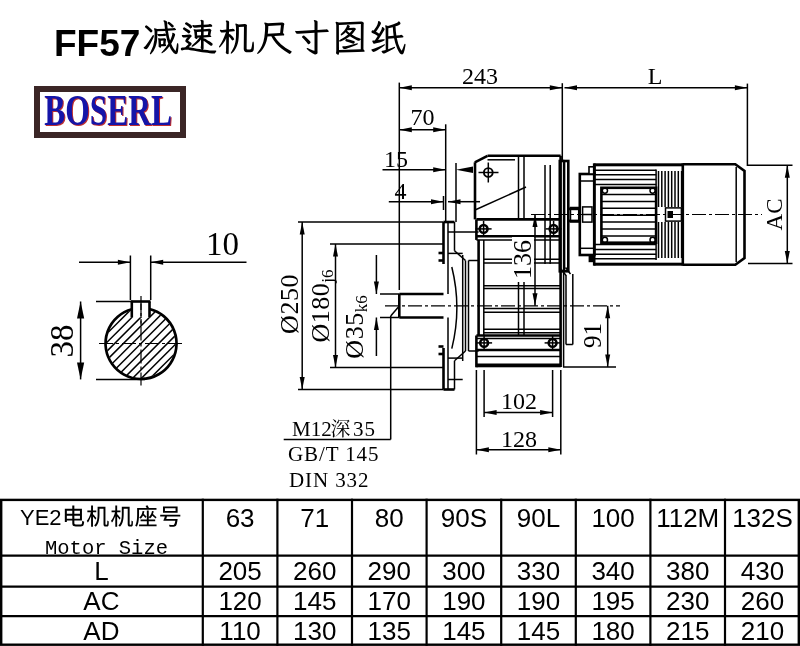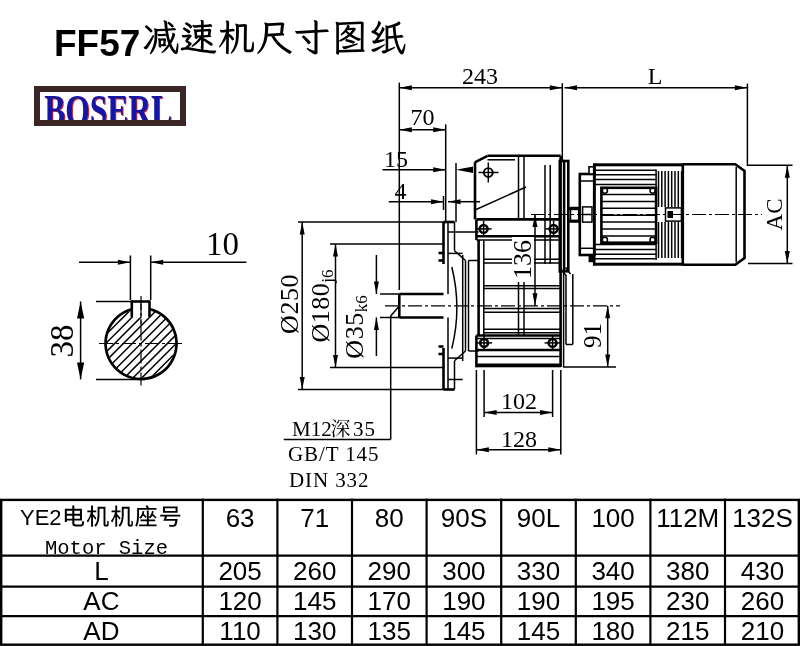--- a/index.html
+++ b/index.html
@@ -270,21 +270,21 @@
 <svg width="370" height="50" viewBox="0 0 370 50" style="position:absolute;left:54px;top:18px">
     <text x="0" y="38" font-family="Liberation Sans" font-size="37" font-weight="bold">FF57</text>
     <path transform="translate(88.0,32.8) scale(0.037500,-0.037500)" d="M113 42Q152 42 269 277Q319 379 319 397Q319 420 306 420Q290 420 269 387Q169 227 91 130Q76 111 59.5 103.0Q43 95 43 84Q43 80 57.5 64.0Q72 48 113 42ZM235 488Q244 488 254 496Q280 517 280 536Q280 548 227.5 597.0Q175 646 149.0 663.5Q123 681 115.0 681.0Q107 681 93.0 668.0Q79 655 79.0 645.0Q79 635 83.5 629.5Q88 624 122.0 595.0Q156 566 190.0 527.0Q224 488 235 488ZM507 177 503 269 571 274 565 180ZM488 83Q510 83 510 109L509 120Q622 127 633.0 129.5Q644 132 644 146Q644 156 627 180Q638 284 640.5 289.0Q643 294 643 301Q643 310 630.0 321.0Q617 332 603 332L499 325Q457 337 444 337Q425 337 425 326Q425 319 431.0 309.0Q437 299 438 277Q444 166 444 155L441 122Q441 107 458.5 95.0Q476 83 488 83ZM783 637Q800 618 813.0 618.0Q826 618 838.0 635.0Q850 652 850 659Q850 674 789.5 724.0Q729 774 715 774Q699 774 689.5 761.0Q680 748 680 739Q680 728 691 719Q739 684 783 637ZM223 -95Q231 -95 254 -72Q309 -18 354 90Q379 149 394.5 227.5Q410 306 410 518L621 531Q630 476 639 426Q635 435 624 445Q607 460 598 460Q590 460 582.0 456.0Q574 452 466 449L446 448L424 451Q412 451 412 441Q412 436 418 419Q431 387 459 387L614 395Q640 398 641 414Q647 382 653 352Q670 270 701 191Q636 84 537 -23Q520 -41 520 -50Q520 -64 533 -64Q541 -64 572.5 -41.5Q604 -19 648.0 24.0Q692 67 731 120Q762 49 792 5Q856 -89 905 -89Q952 -89 960 -21Q972 72 972 138Q972 210 952 210Q935 210 929 169Q919 84 907.5 40.0Q896 -4 895 -4Q892 -4 856.5 43.0Q821 90 779 190Q809 240 846.5 323.5Q884 407 884 428Q884 451 841 474Q824 482 818 482Q806 482 806 467Q808 461 808 440Q808 431 792.0 379.0Q776 327 748 272Q723 337 699 497L693 534L876 545Q909 547 909 565Q909 582 878 603Q866 612 858 612Q851 612 841.0 608.5Q831 605 823.5 604.5Q816 604 806 603L685 595Q676 655 667 773Q665 796 634.5 804.0Q604 812 589 812Q569 812 569 801Q569 792 578.0 784.0Q587 776 590.0 766.5Q593 757 596.0 731.0Q599 705 603.5 664.5Q608 624 612 591L406 578Q354 604 339 604Q318 604 318 590Q318 584 326 565Q336 539 336 473Q336 357 329 284Q315 122 220 -53Q211 -69 211 -80Q211 -95 223 -95Z" fill="#000"></path>
     <path transform="translate(125.8,32.8) scale(0.037500,-0.037500)" d="M899 -70H910Q930 -69 939.5 -62.0Q949 -55 966 -28Q975 -14 975 -8Q975 6 953 6H945Q937 5 927.5 5.0Q918 5 907 5Q860 5 797.5 10.5Q735 16 664 25Q640 28 617 31Q626 33 630 42Q635 52 635 66V267Q677 242 722.0 211.0Q767 180 813 144Q829 132 839.5 132.0Q850 132 858.5 141.5Q867 151 872.0 162.0Q877 173 877 179Q877 193 853 209Q822 231 789.0 252.0Q756 273 727.0 290.5Q698 308 677.0 319.0Q656 330 650 330Q636 330 635 329V357L813 365Q821 366 831.0 368.0Q841 370 841 381Q841 388 834.0 397.0Q827 406 815 417L834 523Q835 526 839.5 531.5Q844 537 844 545Q844 556 827.0 570.5Q810 585 792 585H785L636 576V630L844 643Q852 644 859.0 649.0Q866 654 866 663Q866 676 854.0 687.5Q842 699 828.0 706.5Q814 714 806 714Q801 714 798 712Q788 709 778.0 707.0Q768 705 755 704L636 696V792Q636 810 619.0 816.5Q602 823 587.0 824.0Q572 825 571 825Q550 825 550 811Q550 805 557 795Q564 786 566.0 777.0Q568 768 568 758V693L402 682H391Q371 682 355 686Q351 687 346 687Q334 687 334 675Q334 670 335 666Q341 652 354.0 633.5Q367 615 395 615Q402 615 410.5 615.5Q419 616 429 617L567 626V573L445 566Q422 572 406.5 574.5Q391 577 383 577Q365 577 365.0 567.0Q365 557 376 541Q379 535 382.0 525.5Q385 516 386 505L397 403Q397 399 397.5 395.5Q398 392 398 388Q398 382 397.5 376.5Q397 371 396 363V357Q396 341 407.0 332.0Q418 323 430.5 319.5Q443 316 448 316Q461 316 466.0 324.0Q471 332 471 342V346V349L527 352Q488 300 437.5 247.0Q387 194 337 156Q311 136 311 122Q311 110 326 110Q340 110 365.5 124.5Q391 139 422.5 162.0Q454 185 484.5 213.0Q515 241 540.5 269.0Q566 297 566 299L567 307Q566 290 566 276Q566 255 566.0 230.0Q566 205 566 188L565 170Q565 152 563.5 132.0Q562 112 558 89Q558 87 557.5 85.0Q557 83 557 80Q557 66 568.5 54.5Q580 43 593 37Q598 35 601 33Q563 39 524 45Q454 56 393.0 66.5Q332 77 288 86Q258 92 241 94Q276 124 295.5 145.0Q315 166 315 187Q315 200 309.5 208.0Q304 216 285.0 229.0Q266 242 224 269Q222 270 221 271Q238 293 256.0 315.0Q274 337 298 365Q303 370 309.5 377.5Q316 385 316 394Q316 410 300.0 422.0Q284 434 271 434Q268 434 265.5 433.5Q263 433 261 433L123 421Q118 420 113.0 420.0Q108 420 103 420Q87 420 72 423Q71 423 69.5 423.5Q68 424 66 424Q53 424 53 410L56 396Q61 383 73.5 369.0Q86 355 111 355Q117 355 124.0 355.5Q131 356 140 357L210 364Q203 356 189.5 339.0Q176 322 165 307Q146 280 146 261Q146 238 176 220Q209 202 234 184Q236 183 236 182L235 180Q219 161 196.5 139.5Q174 118 147 96Q93 92 67.5 86.0Q42 80 35.0 72.0Q28 64 28 55L29 44Q30 33 36.0 21.0Q42 9 58 9Q62 9 66.5 10.5Q71 12 77 13Q107 22 132.5 26.0Q158 30 180 30Q207 30 230.5 26.5Q254 23 277 18Q321 10 385.0 -1.5Q449 -13 523.0 -25.0Q597 -37 669.0 -47.0Q741 -57 802.0 -63.5Q863 -70 899 -70ZM567 511 566 414 464 410 457 504ZM760 521 747 422 635 417 636 514ZM241 463Q254 463 262.5 474.0Q271 485 276.0 497.0Q281 509 281 512Q281 519 277.5 525.0Q274 531 261.0 541.5Q248 552 219.5 570.0Q191 588 141 617Q129 625 119 625Q106 625 92 608Q82 596 82 586Q82 573 103 560Q130 543 157.0 522.5Q184 502 215 476Q223 471 228.5 467.0Q234 463 241 463ZM288 597Q296 597 306.0 605.5Q316 614 323.5 624.5Q331 635 331.0 644.0Q331 653 316.5 668.0Q302 683 281.5 698.5Q261 714 239.5 728.0Q218 742 200.0 751.5Q182 761 175 761Q161 761 149.5 746.0Q138 731 138 724Q138 713 157 700Q185 681 212.0 659.0Q239 637 265 611Q279 597 288 597Z" fill="#000"></path>
     <path transform="translate(163.6,32.8) scale(0.037500,-0.037500)" d="M703 643 697 58Q697 11 717.5 -10.5Q738 -32 769.0 -36.0Q800 -40 830 -40Q878 -40 906.5 -32.5Q935 -25 948.5 -5.0Q962 15 965.5 49.5Q969 84 969 136Q969 138 968.5 154.5Q968 171 967.0 192.0Q966 213 962.0 230.5Q958 248 947 248Q930 248 925 203Q920 157 913.0 124.0Q906 91 898 62Q895 48 883.0 43.0Q871 38 828 38Q790 38 782.0 42.5Q774 47 774 64L780 648Q780 653 782.0 658.5Q784 664 784 671Q784 687 767.5 700.5Q751 714 733 714Q729 714 726.5 713.5Q724 713 721 713L560 703Q500 726 486 726Q473 726 473 714Q473 711 474.5 706.0Q476 701 477 696Q483 681 486.5 660.5Q490 640 491.0 603.0Q492 566 492 501Q492 420 488.5 353.0Q485 286 472.5 225.0Q460 164 434.5 102.0Q409 40 364 -31Q349 -54 349 -65Q349 -78 361 -78Q368 -78 388.5 -61.0Q409 -44 436.0 -10.5Q463 23 490.0 74.0Q517 125 537.0 195.0Q557 265 562 355Q566 411 566.5 466.0Q567 521 567 573V635ZM304 506 432 518Q442 519 450.5 523.5Q459 528 459.0 539.0Q459 550 449.0 561.5Q439 573 426.5 580.0Q414 587 404 587Q398 587 395 586Q380 581 359 579L304 574L307 763Q307 776 301.5 784.5Q296 793 271 801Q261 804 252.0 806.0Q243 808 236 808Q218 808 218 794Q218 788 223 780Q235 762 235 741L233 566L126 556Q122 555 118.5 555.0Q115 555 110 555Q94 555 79 559Q78 559 76.5 559.5Q75 560 73 560Q60 560 60 548L64 534Q70 519 82.0 504.0Q94 489 117 489Q123 489 131.0 489.5Q139 490 148 491L223 498Q186 395 141.5 298.0Q97 201 47 131Q35 113 35 103Q35 90 48 90Q58 90 77.0 109.0Q96 128 120.5 158.5Q145 189 169.5 226.5Q194 264 214 303Q223 321 226 325L230 358Q229 340 229 325Q229 282 228.5 231.0Q228 180 227.5 134.0Q227 88 226 58V29Q226 14 224.5 -2.0Q223 -18 219 -32Q218 -37 218 -45Q218 -69 239.0 -80.5Q260 -92 273 -92Q296 -92 296 -62L302 384Q309 376 333.5 346.0Q358 316 373 292Q384 275 398 275Q409 275 425.5 288.0Q442 301 442 314Q442 323 427.0 344.5Q412 366 391.0 389.0Q370 412 350.0 430.0Q330 448 320 448Q308 448 303 444ZM226 325Q230 330 225 315Z" fill="#000"></path>
     <path transform="translate(201.4,32.8) scale(0.037500,-0.037500)" d="M681 680 659 476 331 455Q336 505 340.0 560.5Q344 616 345 659ZM503 395 728 406Q743 407 756.5 410.0Q770 413 770 428Q770 437 762.0 449.5Q754 462 737 478L763 685Q764 689 768.0 695.0Q772 701 772 710Q772 725 754.0 740.5Q736 756 717 756Q715 756 712.0 755.5Q709 755 706 755L336 732Q273 757 253 757Q235 757 235 743Q235 735 243 722Q249 712 254.0 692.0Q259 672 259 654Q259 592 254.0 514.5Q249 437 237 353Q221 238 174.0 136.5Q127 35 64 -38Q46 -61 46.0 -73.0Q46 -85 58 -85Q68 -85 91.5 -68.5Q115 -52 147.0 -18.5Q179 15 211.5 66.5Q244 118 272.5 188.5Q301 259 317 350Q319 360 320.5 369.5Q322 379 322 384L424 390Q480 285 548.5 202.5Q617 120 703.5 53.0Q790 -14 901 -79Q907 -83 912 -83Q922 -83 934.5 -70.0Q947 -57 957.0 -43.0Q967 -29 967 -23Q967 -11 948 -3Q788 75 680.5 174.5Q573 274 503 395Z" fill="#000"></path>
     <path transform="translate(239.2,32.8) scale(0.037500,-0.037500)" d="M447 195Q464 210 464 226Q464 237 444.0 260.5Q424 284 396.5 310.5Q369 337 342.5 361.0Q316 385 301 398Q297 403 290.5 406.0Q284 409 277 409Q264 409 250.0 395.0Q236 381 236 368Q236 356 247 347Q280 317 317.0 276.5Q354 236 388 190Q400 175 413 175Q427 175 447 195ZM568 481V-1Q533 10 484.5 30.0Q436 50 396 69Q389 73 383.5 74.0Q378 75 373 75Q357 75 357 62Q357 51 377.5 31.5Q398 12 428.5 -10.0Q459 -32 491.5 -52.5Q524 -73 552.0 -87.0Q580 -101 594 -101Q611 -101 628 -88Q641 -75 645.5 -64.0Q650 -53 650 -41Q650 -32 649.0 -22.0Q648 -12 648 -1L649 485L919 500Q930 501 939.0 504.5Q948 508 948 519Q948 527 936.5 540.5Q925 554 910.0 565.0Q895 576 883 576Q878 576 875 575Q864 571 854.0 569.0Q844 567 835 566L649 555L650 774Q650 791 631.0 800.5Q612 810 592.5 815.0Q573 820 566 820Q549 820 549 807Q549 801 554 793Q568 772 568 745V552L127 527Q123 527 118.5 526.5Q114 526 109 526Q90 526 73 531Q66 533 63 533Q52 533 52.0 523.0Q52 513 63.0 493.5Q74 474 86 464Q98 456 120 456Q125 456 132.0 456.0Q139 456 148 457Z" fill="#000"></path>
     <path transform="translate(277.0,32.8) scale(0.037500,-0.037500)" d="M501 473Q455 508 429 537L437 547L566 553Q547 520 501 473ZM232 249Q244 249 273 258Q395 303 506 391Q563 349 641.5 308.5Q720 268 735 268Q751 268 771.5 282.0Q792 296 792 308Q792 322 774 327Q636 376 554 434Q614 492 647 552Q649 554 656.0 560.0Q663 566 663 576Q663 614 608 614L481 607Q501 631 501 648Q501 671 462 686Q449 691 440 691Q426 691 426 675Q425 644 383 581Q350 535 317.5 499.5Q285 464 271.5 452.5Q258 441 258 428Q258 411 273 411Q285 411 320.5 435.5Q356 460 390 494Q425 457 456 432Q382 365 242 292Q215 279 215.0 264.0Q215 249 232 249ZM365 45Q397 45 627 134Q664 148 691.5 160.0Q719 172 719 187Q719 201 699 201Q689 201 676 197Q397 120 333 120Q323 120 317 121Q300 121 300 107Q300 99 309.0 84.5Q318 70 332.5 57.5Q347 45 365 45ZM601 188Q614 188 621.5 198.5Q629 209 631.0 219.5Q633 230 633 234Q633 251 612.0 258.5Q591 266 561.0 275.0Q531 284 500.5 293.0Q470 302 445.0 308.0Q420 314 412 314Q395 314 388.0 297.0Q381 280 381 274Q381 256 408 249Q507 221 575 195Q595 188 601 188ZM213 23 210 687 797 715 794 40ZM191 -103Q213 -103 213 -71V-44Q865 -29 882.0 -27.0Q899 -25 899 -8Q899 5 865 41Q869 719 872.5 723.5Q876 728 876.0 739.0Q876 750 859.0 764.5Q842 779 808 779L211 752Q154 772 140 772Q121 772 121 759Q121 755 124 749Q140 712 140 682L141 26Q141 -12 137.5 -29.5Q134 -47 134 -59Q134 -73 150.5 -88.0Q167 -103 191 -103Z" fill="#000"></path>
     <path transform="translate(314.8,32.8) scale(0.037500,-0.037500)" d="M520 390 521 600Q586 614 640 630Q648 506 662 402ZM887 -96Q939 -96 969 93Q979 153 979 168Q979 188 964 188Q951 188 940 156Q909 66 893.5 35.5Q878 5 878 3L864 20Q850 37 830 78Q778 179 746 342L897 354Q925 356 925.0 374.0Q925 392 900.0 410.5Q875 429 866.0 429.0Q857 429 843.0 423.5Q829 418 811 416L735 409Q718 516 713 654Q772 675 808.5 691.0Q845 707 845 721Q845 745 827.5 767.0Q810 789 801 789Q790 789 783.5 775.0Q777 761 755 749Q646 696 511 661Q465 681 453 681Q436 681 436 666Q436 660 442.0 642.0Q448 624 448 597L451 20Q387 1 363.0 -1.5Q339 -4 339 -15Q339 -23 350.5 -37.0Q362 -51 375.5 -63.0Q389 -75 399 -75Q408 -75 433 -66Q526 -29 614.5 25.0Q703 79 703 97Q703 109 689 109Q679 109 639.5 91.0Q600 73 517 44L519 321L674 335Q701 194 754.0 66.5Q807 -61 849 -84Q870 -96 887 -96ZM124 -34Q151 -32 292.5 53.5Q434 139 434 165Q434 174 423 174Q411 174 360 150Q286 115 133 55Q106 46 86.5 44.0Q67 42 67 33Q68 23 77.5 7.0Q87 -9 101.0 -21.5Q115 -34 124 -34ZM145 189Q159 189 224.0 205.5Q289 222 359.5 248.5Q430 275 430 294Q430 308 405 308Q391 308 370 305Q338 299 249 285Q332 408 419 559Q423 568 423 576Q422 602 382 625Q368 634 361 634Q349 634 348.0 616.5Q347 599 345 590Q338 562 276 457Q248 476 192 506Q311 676 325 736Q325 761 284 786Q269 795 262 795Q248 795 248 778Q248 747 230.5 702.0Q213 657 131 538Q115 545 102 545Q85 545 77.5 528.0Q70 511 70 502Q70 487 93 477Q167 445 238 395L232 386Q198 328 160 272H150L107 274Q94 274 92 260Q92 235 123 198Q132 189 145 189Z" fill="#000"></path>
   </svg>
-<div style="position:absolute;left:34px;top:86px;width:152px;height:40px;border:6px solid #3b2626;box-sizing:border-box;background:#fff;overflow:hidden">
+<div style="position:absolute;left:34px;top:86px;width:152px;height:52px;border:6px solid #3b2626;box-sizing:border-box;background:#fff;overflow:hidden">
     <div style="font-family:'Liberation Serif';font-size:45px;font-weight:bold;color:#1515a8;line-height:37px;text-shadow:1.6px 1.4px 0 #c03030;transform:scale(0.70,1);transform-origin:0 0;white-space:nowrap;padding-left:6px">BOSERL</div>
   </div>
 <svg width="800" height="148" viewBox="0 498 800 148" style="position:absolute;left:0;top:498px">
     <rect x="1.2" y="499.9" width="797.6" height="144.79999999999998" fill="none" stroke="#000" stroke-width="2.4"></rect>
     <line x1="0" y1="555.7" x2="800" y2="555.7" stroke="#000" stroke-width="2.2"></line>
     <line x1="0" y1="586.7" x2="800" y2="586.7" stroke="#000" stroke-width="2.2"></line>
     <line x1="0" y1="616.2" x2="800" y2="616.2" stroke="#000" stroke-width="2.2"></line>
     <line x1="202.8" y1="498.7" x2="202.8" y2="645.9" stroke="#000" stroke-width="2.2"></line>
     <line x1="277.4" y1="498.7" x2="277.4" y2="645.9" stroke="#000" stroke-width="2.2"></line>
     <line x1="352" y1="498.7" x2="352" y2="645.9" stroke="#000" stroke-width="2.2"></line>

